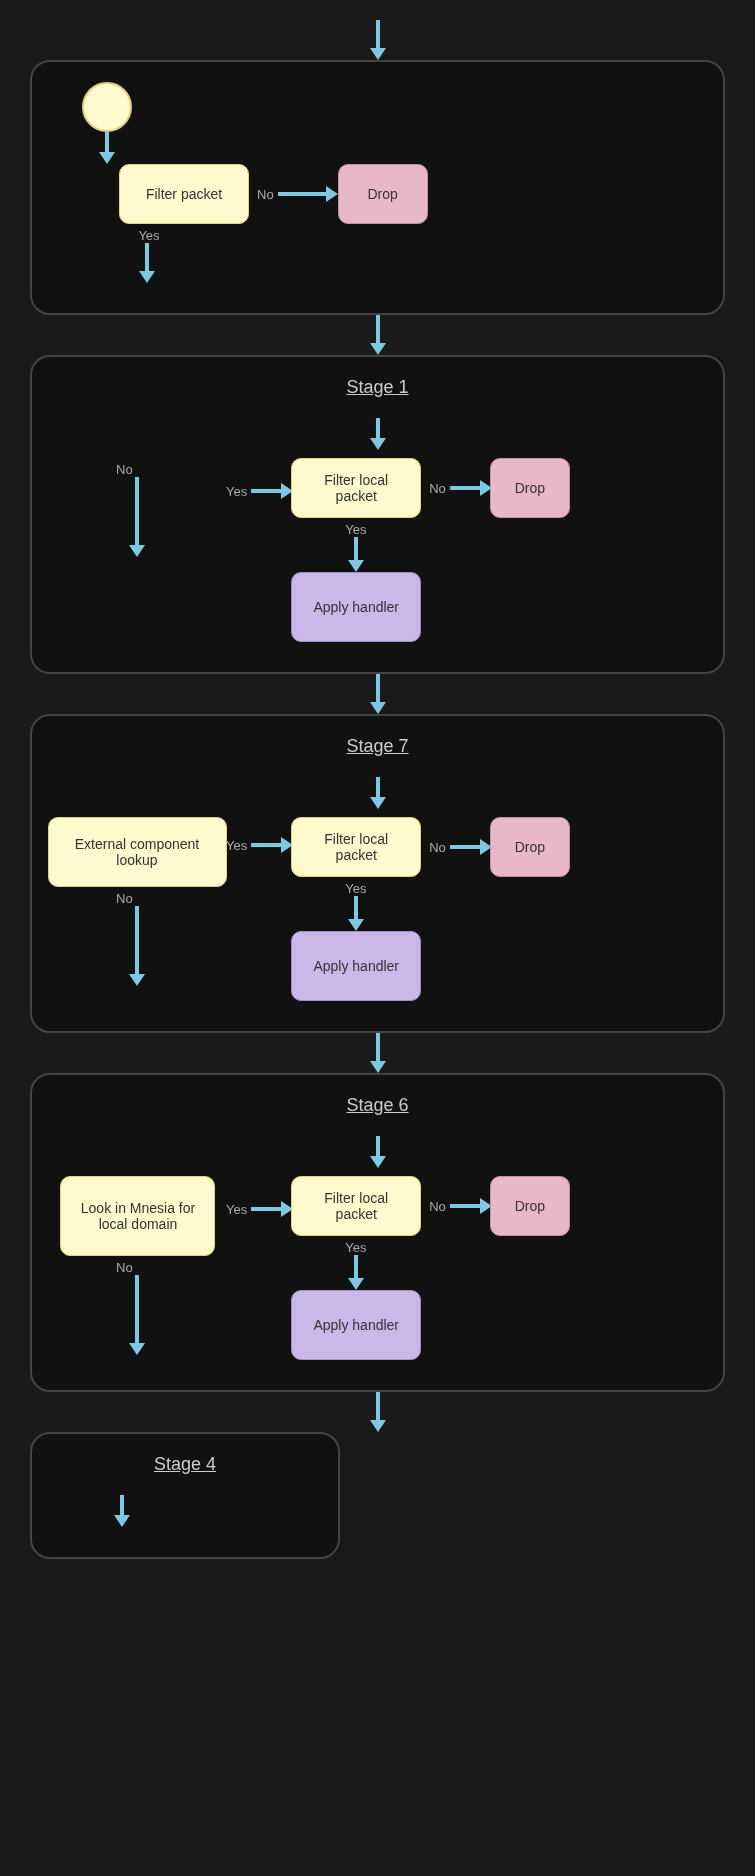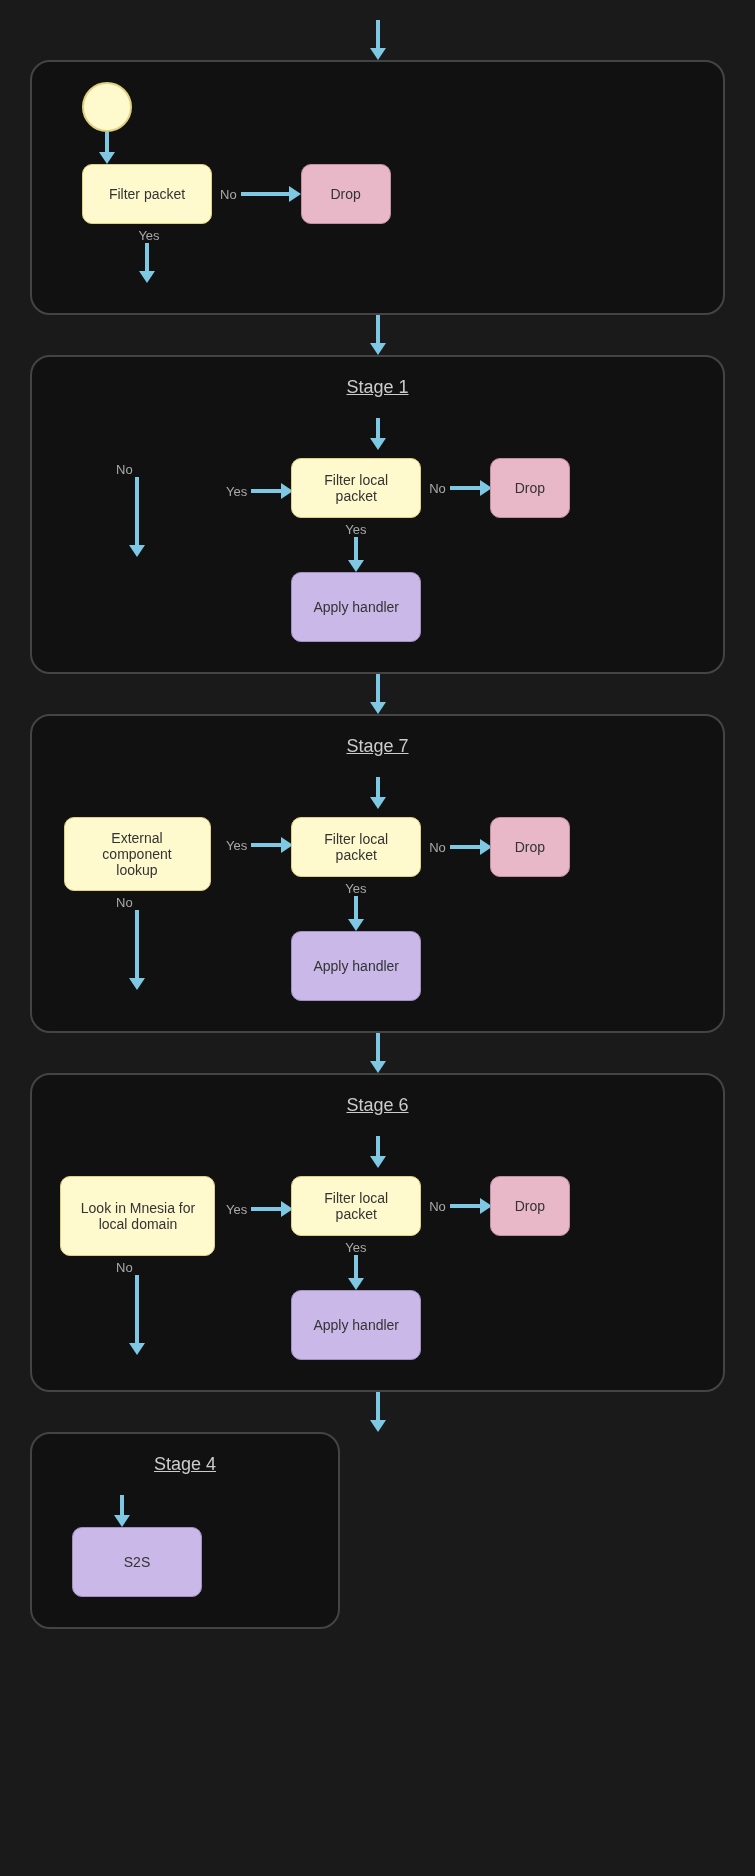--- a/index.html
+++ b/index.html
@@ -166,21 +166,21 @@
     <div class="node-circle"></div>
 
     <div style="display:flex; flex-direction:column; align-items:center; width:50px;">
       <div class="arrow-v" style="min-height:30px;">
         <div class="line"></div>
         <div class="head"></div>
       </div>
     </div>
 
     <div style="display:flex; flex-direction:row; align-items:center;">
-      <div class="node-yellow" style="width:130px;">
+      <div class="node-yellow" style="width:130px;margin-left:37px;">
         <span>Filter packet</span>
       </div>
 
       <div style="display:flex; align-items:center; margin-left:4px;">
         <span class="label-no">No</span>
         <div class="arrow-h" style="width:60px;">
           <div class="line"></div>
           <div class="head"></div>
         </div>
       </div>
@@ -280,21 +280,21 @@
     <div style="width:150px; display:flex; flex-direction:column; align-items:center;">
       <div class="arrow-v" style="min-height:20px;">
         <div class="line"></div>
         <div class="head"></div>
       </div>
     </div>
   </div>
 
   <div style="display:flex; flex-direction:row; align-items:flex-start; width:100%;">
     <div style="display:flex; flex-direction:column; align-items:center; width:170px; flex-shrink:0;">
-      <div class="node-yellow" style="width:147px; min-height:70px;">
+      <div class="node-yellow" style="width:179px; min-height:70px;">
         <span>External component lookup</span>
       </div>
       <div style="display:flex; align-items:center; margin-top:4px; align-self:flex-start; margin-left:60px;">
         <span class="label-no">No</span>
       </div>
       <div class="arrow-v" style="min-height:80px;">
         <div class="line"></div>
         <div class="head"></div>
       </div>
     </div>
@@ -416,17 +416,14 @@
 <div class="stage" style="width:310px; align-self:flex-start; ">
   <div class="stage-title">Stage 4</div>
 
   <div style="display:flex; flex-direction:column; align-items:flex-start; padding-left:20px;">
     <div style="width:100px; display:flex; flex-direction:column; align-items:center;">
       <div class="arrow-v" style="min-height:30px;">
         <div class="line"></div>
         <div class="head"></div>
       </div>
     </div>
-    <div class="node-purple" style="width:130px; min-height:70px;">
-      <span>S2S</span>
-    </div>
   </div>
 </div>
 
 </body></html>

